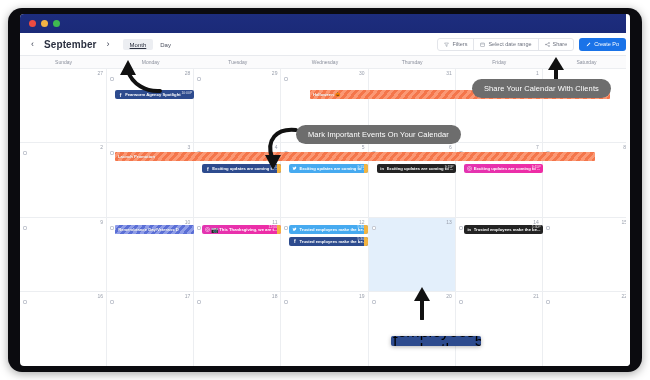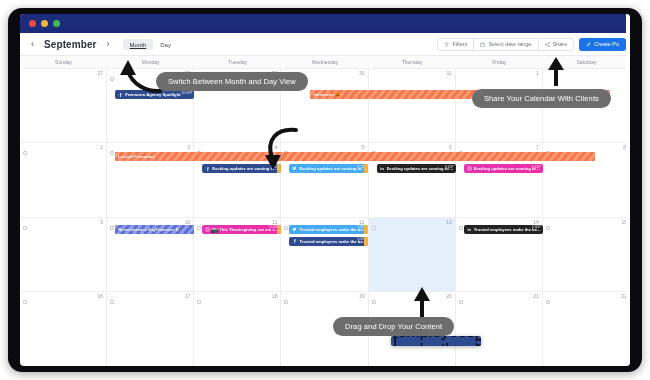--- a/index.html
+++ b/index.html
@@ -521,37 +521,36 @@
       <div id="drag-ghost">
         <span class="glyph">f</span>
         <span class="etxt">Trusted employees make the be...</span>
         <span class="etime">5:30P</span>
         <span class="rbar" style="background:#f3b340;"></span>
       </div>
     </div>
 
     <div id="right-clip"></div>
 
-    <div class="callout" style="left:136px; top:58px;">Switch Between Month and Day View</div>
     <svg class="arrow" style="left:96px; top:44px;" width="48" height="36" viewBox="0 0 48 36">
       <path d="M44 33 C30 34 16 26 12 13" stroke="#111" stroke-width="4" fill="none" stroke-linecap="round"></path>
       <path d="M12 2 L20 17 L4 17 Z" fill="#111"></path>
     </svg>
 
+    <div class="callout" style="left:276px; top:111px;">Mark Important Events On Your Calendar</div>
     <svg class="arrow" style="left:240px; top:110px;" width="40" height="50" viewBox="0 0 40 50">
       <path d="M36 6 C16 4 6 16 12 34" stroke="#111" stroke-width="4" fill="none" stroke-linecap="round"></path>
       <path d="M13 46 L21 31 L5 31 Z" fill="#111"></path>
     </svg>
 
-    <div class="callout" style="left:452px; top:75px;">Share Your Calendar With Clients</div>
+    <div class="callout" style="left:452px; top:65px;">Share Your Calendar With Clients</div>
     <svg class="arrow" style="left:527px; top:42px;" width="18" height="30" viewBox="0 0 18 30">
       <path d="M9 29 L9 10" stroke="#111" stroke-width="4" fill="none" stroke-linecap="round"></path>
       <path d="M9 1 L17 14 L1 14 Z" fill="#111"></path>
     </svg>
 
-    <div class="callout" style="left:313px; top:303px;">Drag and Drop Your Content</div>
     <svg class="arrow" style="left:393px; top:272px;" width="18" height="34" viewBox="0 0 18 34">
       <path d="M9 33 L9 11" stroke="#111" stroke-width="4" fill="none" stroke-linecap="round"></path>
       <path d="M9 1 L17 15 L1 15 Z" fill="#111"></path>
     </svg>
 
   </div>
 </div>
 
 </body></html>

